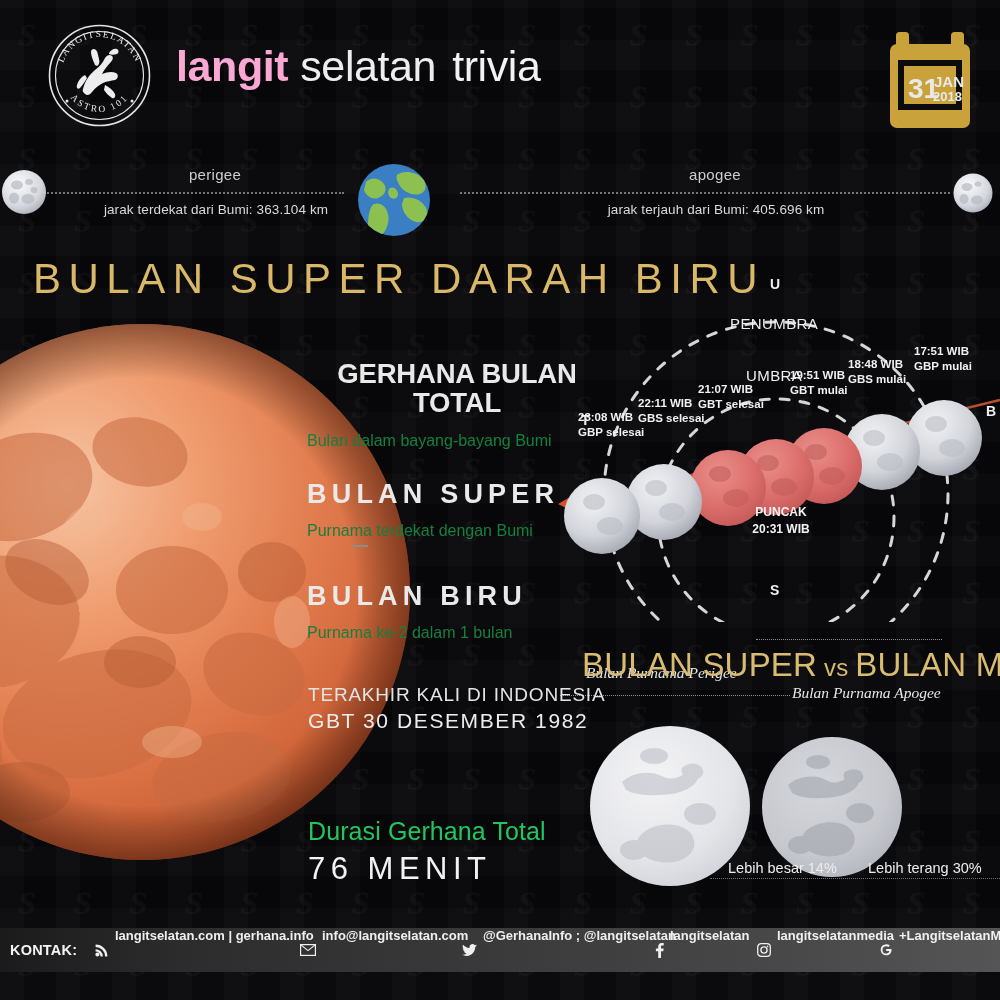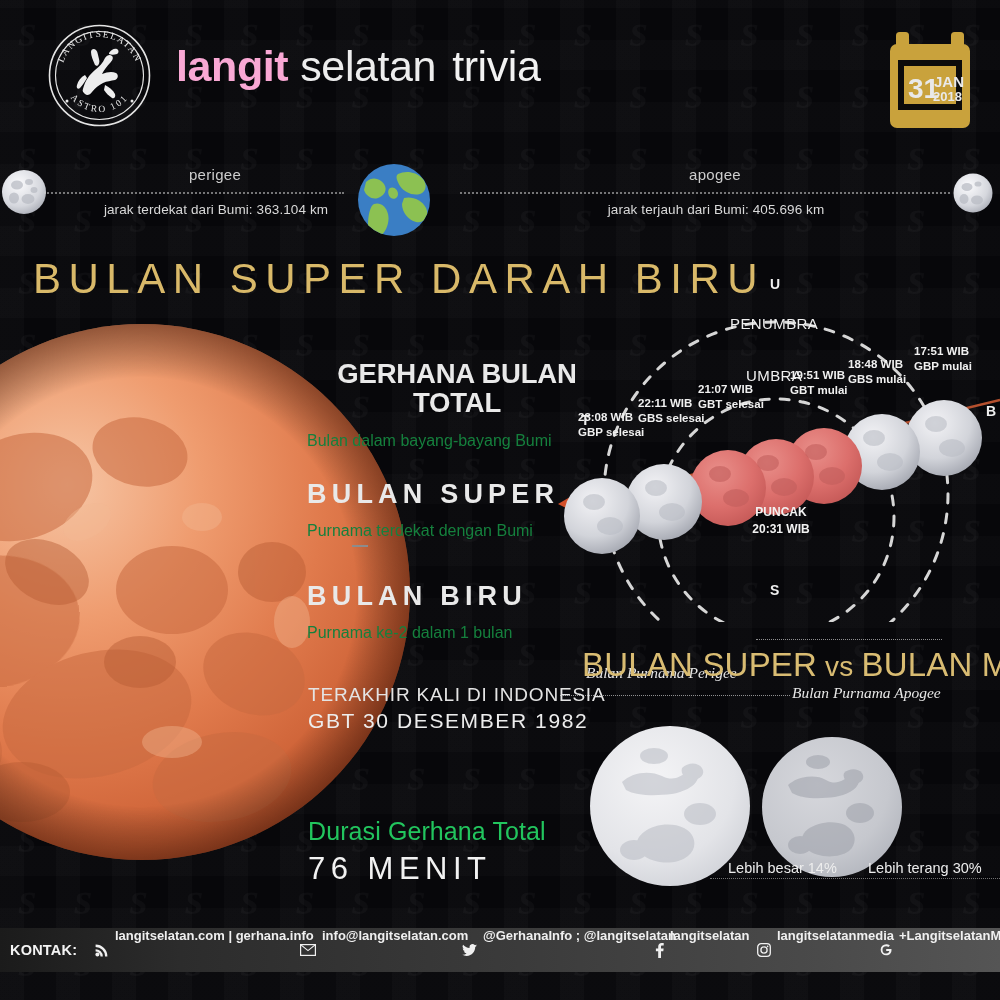--- a/index.html
+++ b/index.html
@@ -132,21 +132,21 @@
     font-size:15.5px; color:#e6e6e6;margin-top:36px;
   }
   #cmp-rule-top {
     position:absolute; left:196px; top:11px; width:186px; height:0;
     border-top:1.5px dotted rgba(215,215,215,0.65);
   }
   #cmp-title {
     position:absolute; left:22px; top:18px;
     font-size:33px; color:#d9bc72; font-weight:400; letter-spacing:0.2px; white-space:nowrap;
   }
-  #cmp-title .vs { font-size:28px; }
+  #cmp-title .vs { font-size:24px; }
   #cmp-kicker-bot {
     position:absolute; left:232px; top:56px;
     font-family:"Liberation Serif", serif; font-style:italic;
     font-size:15.5px; color:#e6e6e6;
   }
   #cmp-rule-bot {
     position:absolute; left:0px; top:67px; width:230px; height:0;
     border-top:1.5px dotted rgba(215,215,215,0.65);
   }
   #cmp-moon-super { position:absolute; left:28px; top:96px; }

